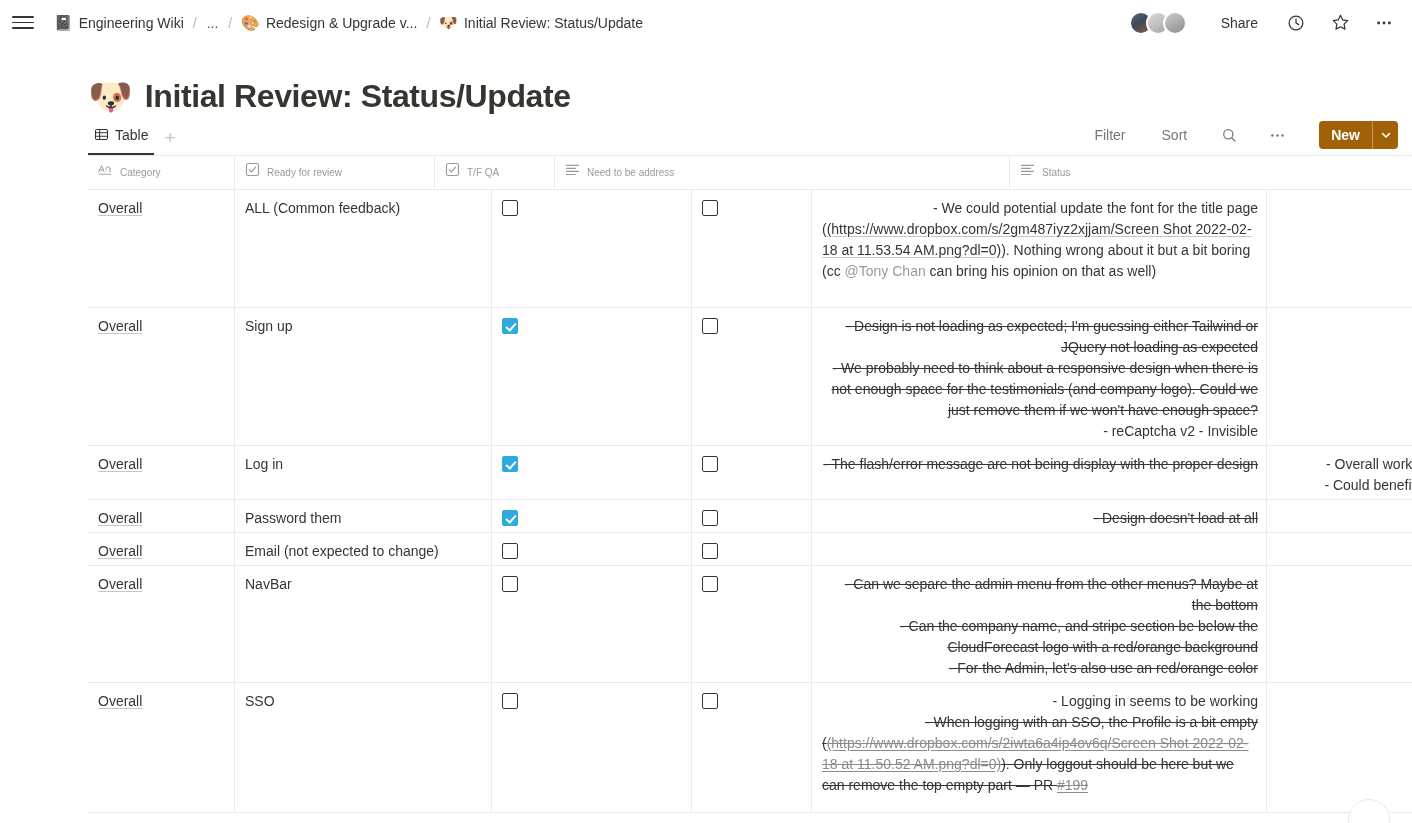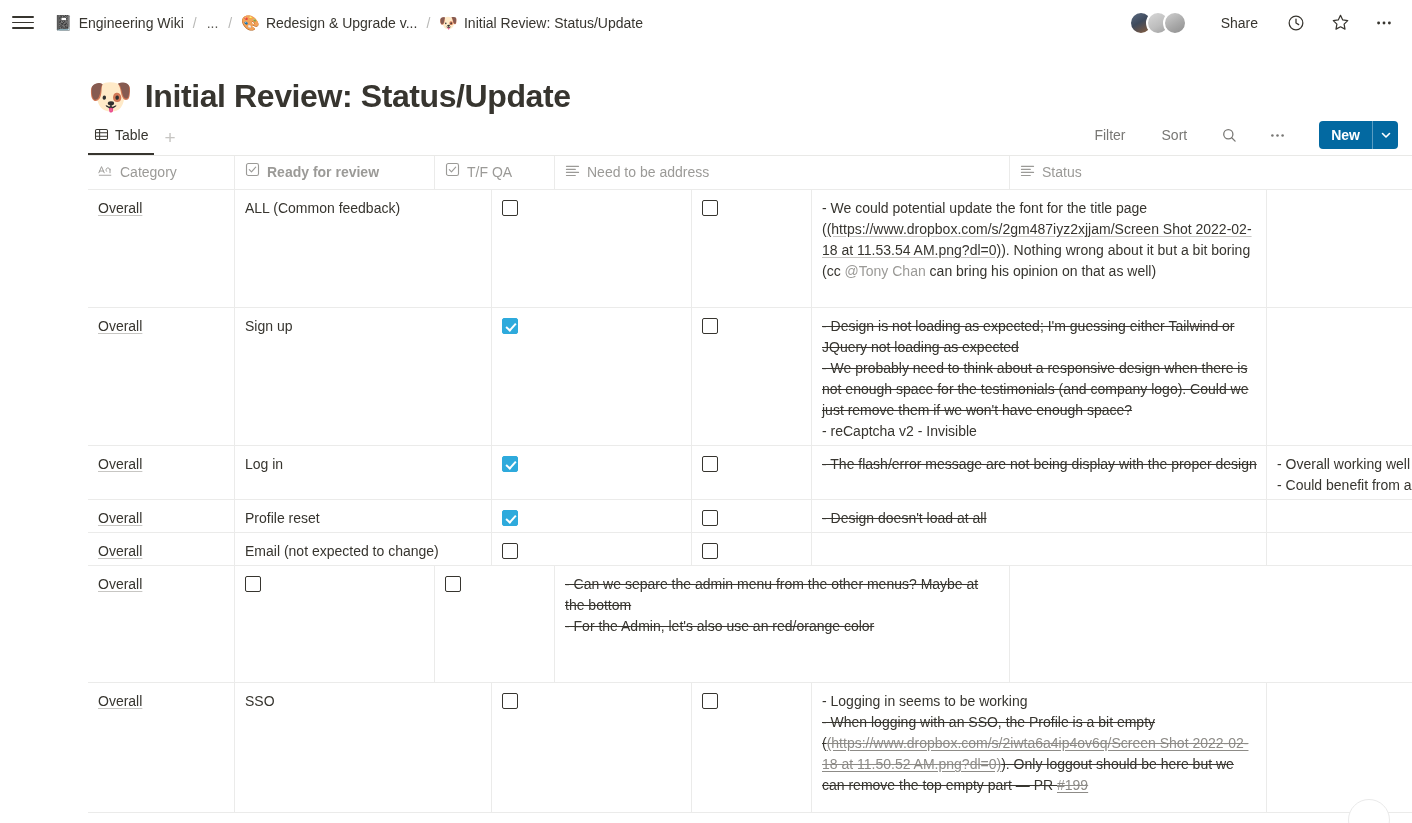--- a/index.html
+++ b/index.html
@@ -97,53 +97,53 @@
   }
   .tb-text {
     font-size: 14px; color: #787774; padding: 5px 8px; border-radius: 4px; cursor: pointer;
   }
   .tb-icon {
     width: 28px; height: 28px; border-radius: 4px; color: #787774;
     display: flex; align-items: center; justify-content: center; cursor: pointer;
   }
   .new-btn {
     display: flex; align-items: stretch; margin-left: 8px;
-    border-radius: 4px; overflow: hidden; background: #0369a1;
+    border-radius: 4px; overflow: hidden; background: #a16207;
   }
   .new-btn-main {
     color: #fff; font-size: 14px; font-weight: 600;
     padding: 6px 12px; cursor: pointer;
   }
   .new-btn-arrow {
     width: 26px; display: flex; align-items: center; justify-content: center;
     border-left: 1px solid rgba(255,255,255,0.35); cursor: pointer; color: #fff;
   }
 
   
   .table-wrap {
     margin-left: 88px;
     border-top: 1px solid #e9e9e7;
     overflow: hidden;
     width: 1324px;
   }
   .trow { display: flex; border-bottom: 1px solid #ebebea; }
   .thead .tcell {
-    color: #9b9a97; font-size: 14px;
+    color: #9b9a97; font-size: 10px;
     display: flex; align-items: center; gap: 7px;
     height: 33px;
   }
   .tcell {
     border-right: 1px solid #ebebea;
     padding: 8px 8px 8px 10px;
     font-size: 14px; line-height: 21px;
     overflow: hidden;
   }
   .c-category { width: 147px; flex: 0 0 147px; }
   .c-pages    { width: 257px; flex: 0 0 257px; }
-  .c-ready    { width: 200px; flex: 0 0 200px; font-weight: bold; }
+  .c-ready    { width: 200px; flex: 0 0 200px; }
   .c-tfqa     { width: 120px; flex: 0 0 120px; }
   .c-need     { width: 455px; flex: 0 0 455px; }
   .c-notes    { width: 200px; flex: 0 0 200px; border-right: none; }
 
   .cat-link {
     text-decoration: underline; text-decoration-color: #c7c6c3;
     text-underline-offset: 2px; cursor: pointer; color: #37352f; text-align: right;
   }
 
   .cb {
@@ -161,21 +161,21 @@
 
   .strike { text-decoration: line-through; text-decoration-thickness: 1px; }
   .lnk {
     color: #37352f; text-decoration: underline;
     text-decoration-color: #c7c6c3; text-underline-offset: 2px;
     word-break: break-word; cursor: pointer;
   }
   .lnk.faded { color: #8d8b87; }
   .lnk.faded.strike { text-decoration: line-through underline; }
   .mention { color: #9b9a97; cursor: pointer; }
-  .note-line { display: block; }
+  .note-line { display: block; text-align: right; }
   .nowrapline { white-space: nowrap; }
 
   
   .help-bubble {
     position: absolute; right: 22px; bottom: -18px;
     width: 42px; height: 42px; border-radius: 50%;
     border: 1px solid #eaeaea; background: #fff;
   }
 </style>
 </head>
@@ -384,21 +384,21 @@
       <div class="tcell c-notes">
         <span class="note-line nowrapline">- Overall working well</span>
         <span class="note-line nowrapline">- Could benefit from a</span>
       </div>
     </div>
 
     <div class="trow" style="height:33px">
       <div class="tcell c-category">
         <span class="cat-link">Overall</span>
       </div>
-      <div class="tcell c-pages">Profile reset</div>
+      <div class="tcell c-pages">Password them</div>
       <div class="tcell c-ready">
         <span class="cb on"></span>
       </div>
       <div class="tcell c-tfqa">
         <span class="cb"></span>
       </div>
       <div class="tcell c-need">
         <span class="note-line strike">- Design doesn't load at all</span>
       </div>
       <div class="tcell c-notes"></div>
@@ -416,28 +416,30 @@
         <span class="cb"></span>
       </div>
       <div class="tcell c-need"></div>
       <div class="tcell c-notes"></div>
     </div>
 
     <div class="trow" style="height:117px">
       <div class="tcell c-category">
         <span class="cat-link">Overall</span>
       </div>
+      <div class="tcell c-pages">NavBar</div>
       <div class="tcell c-ready">
         <span class="cb"></span>
       </div>
       <div class="tcell c-tfqa">
         <span class="cb"></span>
       </div>
       <div class="tcell c-need">
         <span class="note-line strike">- Can we separe the admin menu from the other menus? Maybe at the bottom</span>
+        <span class="note-line strike">- Can the company name, and stripe section  be below the CloudForecast logo with a red/orange background</span>
         <span class="note-line strike">- For the Admin, let's also use an red/orange color</span>
       </div>
       <div class="tcell c-notes"></div>
     </div>
 
     <div class="trow" style="height:130px">
       <div class="tcell c-category">
         <span class="cat-link">Overall</span>
       </div>
       <div class="tcell c-pages">SSO</div>

